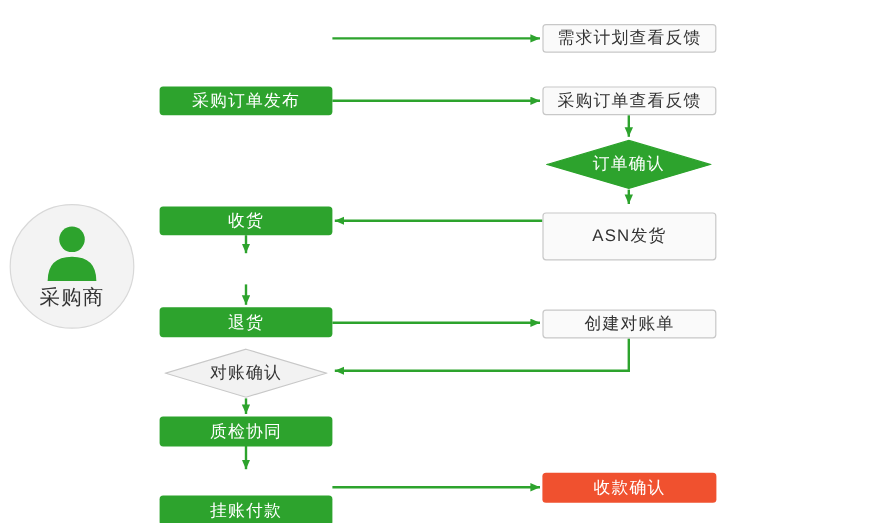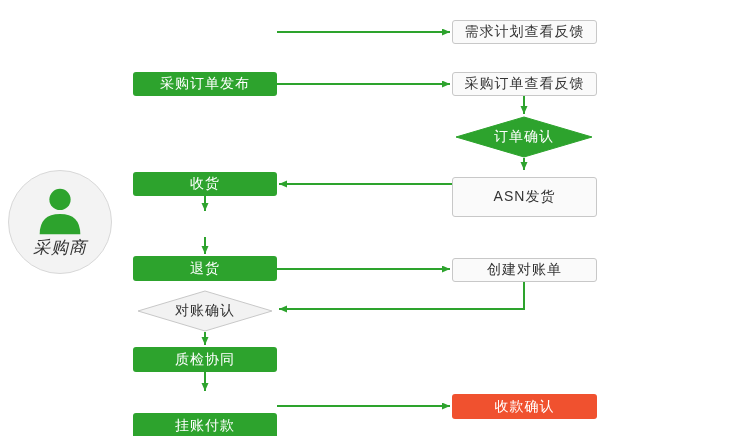--- a/index.html
+++ b/index.html
@@ -32,21 +32,21 @@
   }
   .diamond.green-d polygon{fill:var(--green);stroke:var(--green);}
   .diamond.green-d .dlabel{color:var(--text-light);}
   .diamond.grey-d polygon{fill:#F2F2F2;stroke:var(--neutral-border);stroke-width:1;}
   .diamond.grey-d .dlabel{color:var(--text-dark);}
   .actor{
     position:absolute;width:104px;height:104px;border-radius:50%;
     background:var(--actor-fill);border:1px solid var(--actor-border);box-sizing:border-box;
     display:flex;flex-direction:column;align-items:center;justify-content:flex-end;
   }
-  .actor .alabel{color:var(--text-dark);font-size:17px;margin-bottom:14px;letter-spacing:1px;font-style:italic;}
+  .actor .alabel{color:var(--text-dark);font-size:17px;margin-bottom:14px;letter-spacing:1px;}
   .actor svg{display:block;}
   .aicon{position:absolute;top:13px;left:50%;transform:translateX(-50%);}
 </style>
 </head>
 <body>
 
 <div class="canvas">
 
   <svg class="wires" viewBox="0 0 731 436">
     <defs>

